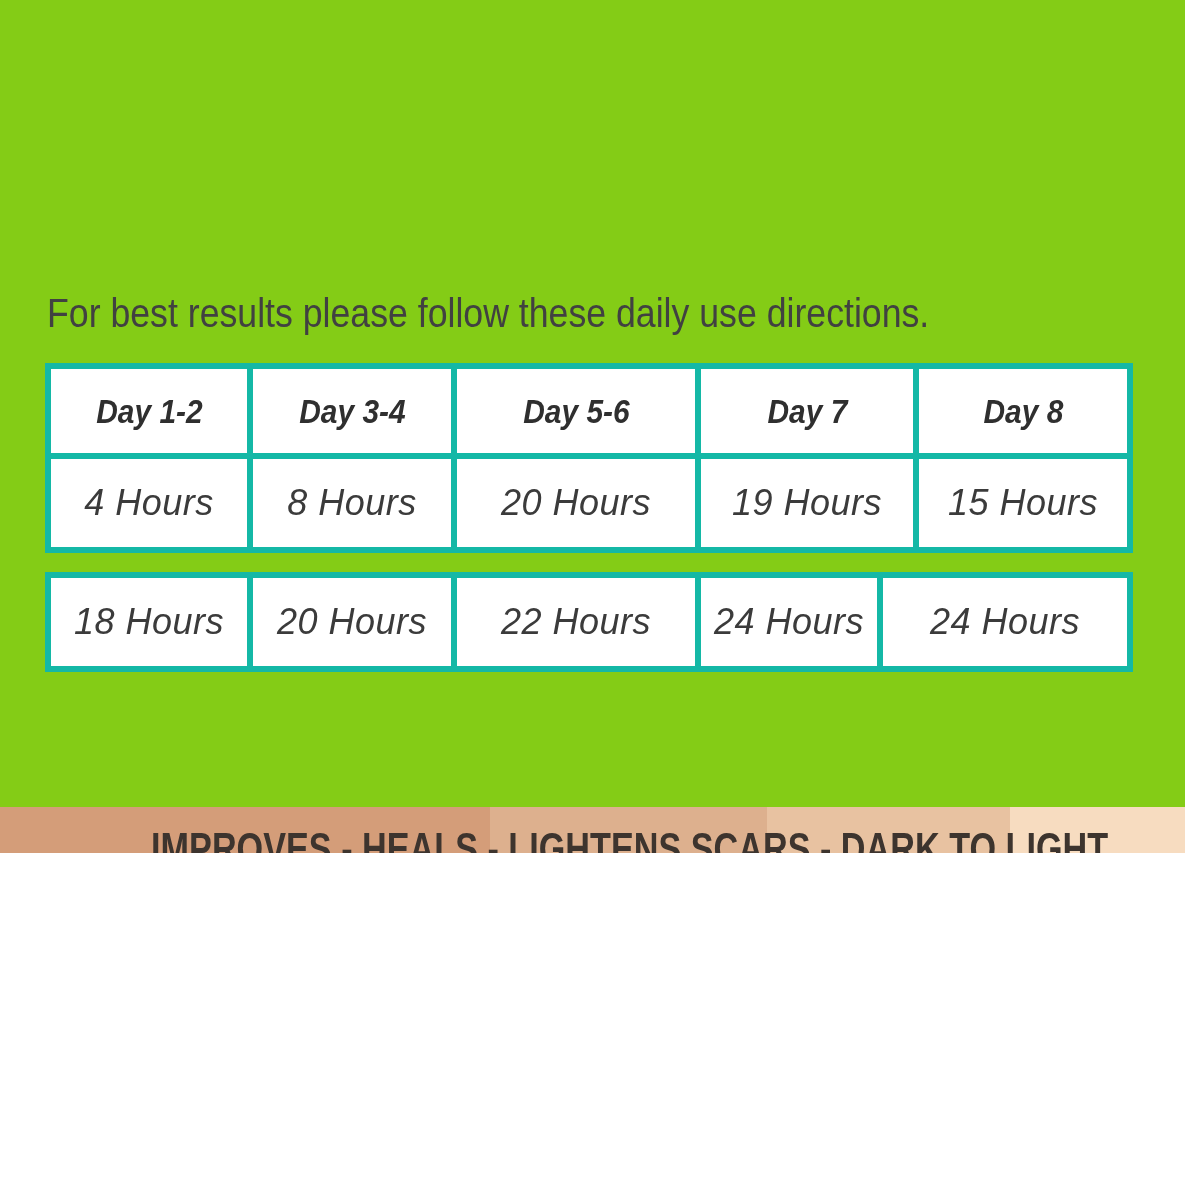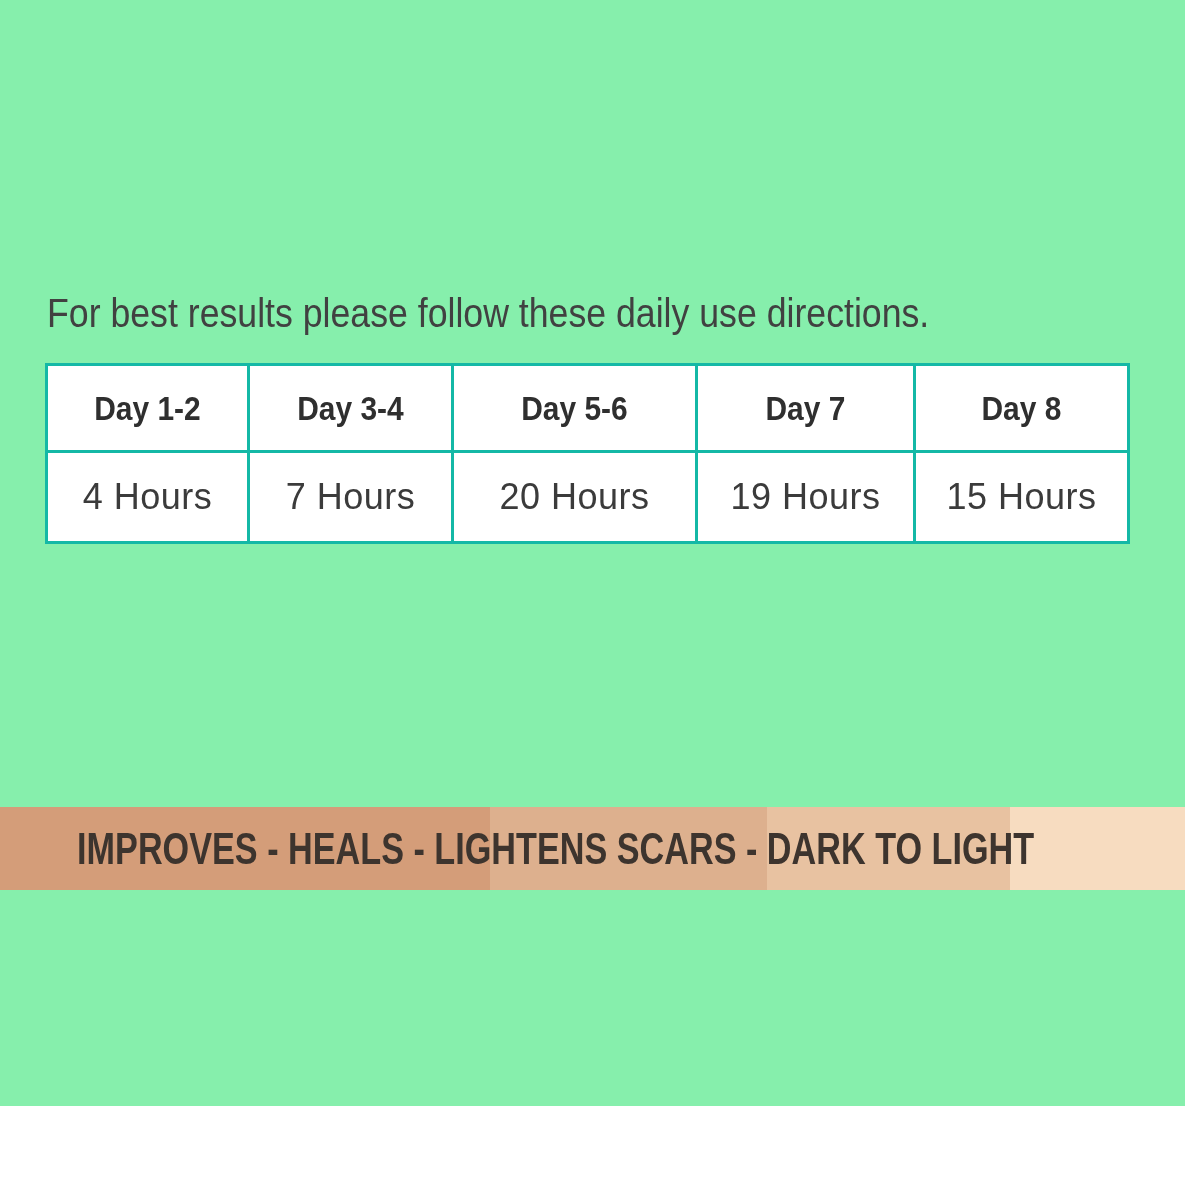--- a/index.html
+++ b/index.html
@@ -1,19 +1,19 @@
 <!DOCTYPE html>
 <html><head>
 <meta charset="utf-8">
 <style>
   html,body{margin:0;padding:0;background:#ffffff;}
   #canvas{
     position:relative;
-    width:1185px;height:1106px;
-    background:#86efac;
+    width:1185px;height:853px;
+    background:#84cc16;
     font-family:"Liberation Sans", sans-serif;
     overflow:hidden;
   }
   
   .heading{
     position:absolute;left:47px;top:290px;
     font-size:41px;color:#414141;
     white-space:nowrap;
     display:inline-block;
     transform:scaleX(0.87);
@@ -21,24 +21,25 @@
     letter-spacing:0px;
   }
   
   table.sched{
     position:absolute;left:45px;width:1082px;
     border-collapse:collapse;table-layout:fixed;
   }
   #table1{top:363px;}
   #table2{top:572px;}
   table.sched td{
-    border:3px solid #14b8a6;
+    border:6px solid #14b8a6;
     text-align:center;vertical-align:middle;
     background:#ffffff;
     padding:0;
+    font-style:italic;
   }
   tr.day-row td{height:84px;}
   tr.hours-row td{height:88px;}
   .day-cell{
     font-weight:bold;font-size:34px;color:#2f2f2f;
     display:inline-block;transform:scaleX(0.88);transform-origin:center;
     white-space:nowrap;
   }
   .hours-cell{
     font-size:36px;color:#3b3b3b;letter-spacing:0.5px;white-space:nowrap;
@@ -48,21 +49,21 @@
     position:absolute;left:0;top:807px;width:1185px;height:83px;
     display:flex;
   }
   .swatch{height:100%;}
   .sw1{width:490px;}
   .sw2{width:277px;}
   .sw3{width:243px;}
   .sw4{width:175px;}
   .banner-text{
     position:absolute;left:0;top:807px;width:1185px;height:83px;
-    display:flex;align-items:center;justify-content:flex-end;
+    display:flex;align-items:center;justify-content:flex-start;
     font-weight:bold;font-size:45px;
     white-space:nowrap;
   }
   .banner-text > span{
     display:inline-block;transform:scaleX(0.76);transform-origin:center;
   }
 </style>
 </head>
 <body>
 
@@ -81,37 +82,44 @@
     <tbody>
         <tr class="day-row">
       <td><span class="day-cell">Day 1-2</span></td>
       <td><span class="day-cell">Day 3-4</span></td>
       <td><span class="day-cell">Day 5-6</span></td>
       <td><span class="day-cell">Day 7</span></td>
       <td><span class="day-cell">Day 8</span></td>
     </tr>
     <tr class="hours-row">
       <td><span class="hours-cell">4 Hours</span></td>
-      <td><span class="hours-cell">7 Hours</span></td>
+      <td><span class="hours-cell">8 Hours</span></td>
       <td><span class="hours-cell">20 Hours</span></td>
       <td><span class="hours-cell">19 Hours</span></td>
       <td><span class="hours-cell">15 Hours</span></td>
     </tr>
   </tbody>
     </table>
 
   <table class="sched" id="table2">
     <colgroup>
       <col style="width:202px">
         <col style="width:204px">
         <col style="width:244px">
         <col style="width:182px">
         <col style="width:250px">
     </colgroup>
     <tbody>
+    <tr class="hours-row">
+      <td><span class="hours-cell">18 Hours</span></td>
+      <td><span class="hours-cell">20 Hours</span></td>
+      <td><span class="hours-cell">22 Hours</span></td>
+      <td><span class="hours-cell">24 Hours</span></td>
+      <td><span class="hours-cell">24 Hours</span></td>
+    </tr>
   </tbody>
     </table>
 
   <div class="banner">
     <div class="swatch sw1" style="background: rgb(212, 157, 121);"></div>
     <div class="swatch sw2" style="background: rgb(221, 176, 142);"></div>
     <div class="swatch sw3" style="background: rgb(232, 194, 161);"></div>
     <div class="swatch sw4" style="background: rgb(247, 220, 192);"></div>
   </div>
   <div class="banner-text" style="color: rgb(61, 52, 46);">

